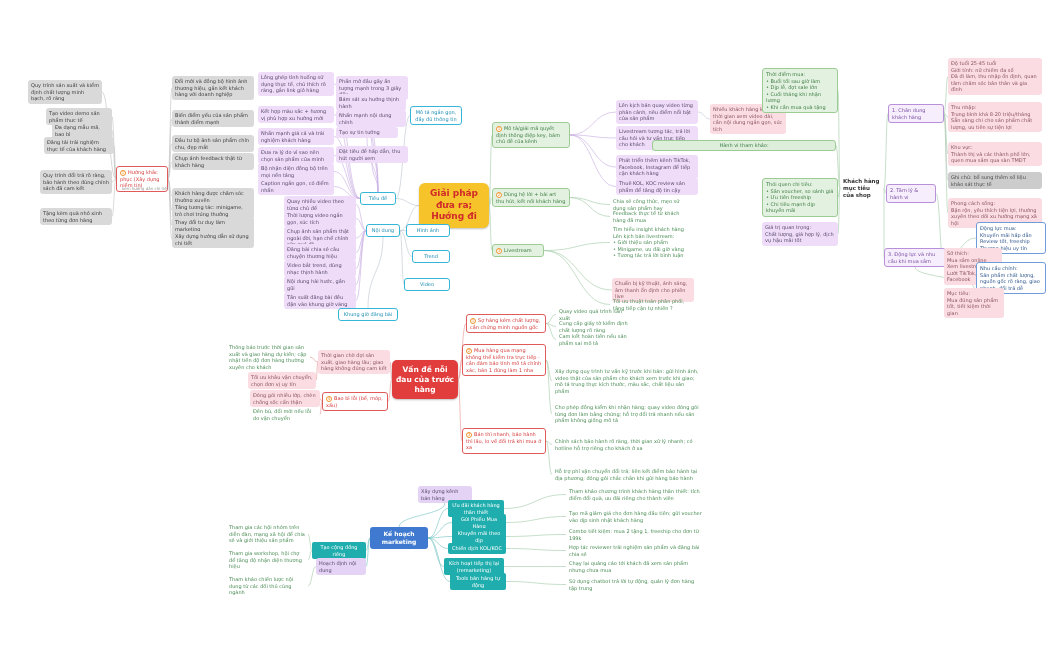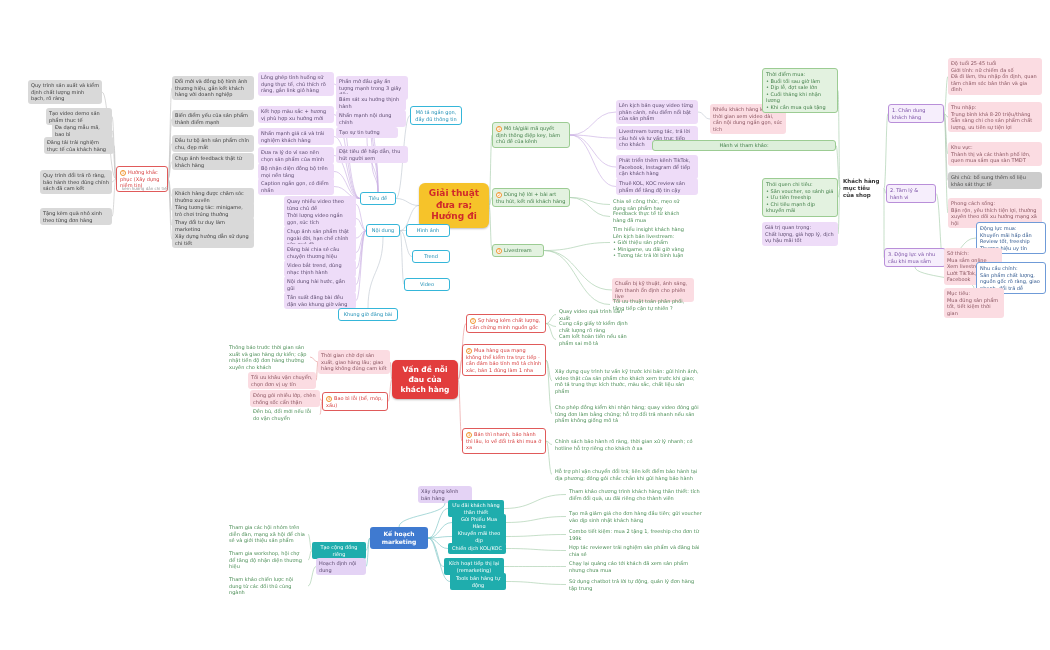--- a/index.html
+++ b/index.html
@@ -152,21 +152,21 @@
     <div class="node gray" style="left: 40px; top: 170px; width: 72px;"><span class="txt">Quy trình đổi trả rõ ràng, bảo hành theo đúng chính sách đã cam kết</span></div>
     <div class="node gray" style="left: 40px; top: 208px; width: 72px;"><span class="txt">Tặng kèm quà nhỏ xinh theo từng đơn hàng</span></div>
     <div class="node gray" style="left: 172px; top: 76px; width: 82px;"><span class="txt">Đổi mới và đồng bộ hình ảnh thương hiệu, gắn kết khách hàng với doanh nghiệp</span></div>
     <div class="node gray" style="left: 172px; top: 110px; width: 82px;"><span class="txt">Biến điểm yếu của sản phẩm thành điểm mạnh</span></div>
     <div class="node gray" style="left: 172px; top: 135px; width: 82px;"><span class="txt">Đầu tư bộ ảnh sản phẩm chỉn chu, đẹp mắt</span></div>
     <div class="node gray" style="left: 172px; top: 153px; width: 82px;"><span class="txt">Chụp ảnh feedback thật từ khách hàng</span></div>
     <div class="node gray" style="left: 172px; top: 188px; width: 82px;"><span class="txt">Khách hàng được chăm sóc thường xuyên</span></div>
     <div class="node gray" style="left: 172px; top: 202px; width: 82px;"><span class="txt">Tăng tương tác: minigame, trò chơi trúng thưởng</span></div>
     <div class="node gray" style="left: 172px; top: 217px; width: 82px;"><span class="txt">Thay đổi tư duy làm marketing</span></div>
     <div class="node gray" style="left: 172px; top: 231px; width: 82px;"><span class="txt">Xây dựng hướng dẫn sử dụng chi tiết</span></div>
-    <div class="node yellow-fill" style="left: 419px; top: 183px; width: 70px;"><span class="txt">Giải thuật đưa ra; Hướng đi</span></div>
+    <div class="node yellow-fill" style="left: 419px; top: 183px; width: 70px;"><span class="txt">Giải pháp đưa ra; Hướng đi</span></div>
     <div class="node cyan" style="left: 360px; top: 192px; width: 36px;"><span class="txt">Tiêu đề</span></div>
     <div class="node cyan" style="left: 366px; top: 224px; width: 34px;"><span class="txt">Nội dung</span></div>
     <div class="node purple" style="left: 258px; top: 72px; width: 76px;"><span class="txt">Lồng ghép tình huống sử dụng thực tế, chú thích rõ ràng, gắn link giỏ hàng</span></div>
     <div class="node purple" style="left: 336px; top: 76px; width: 72px;"><span class="txt">Phần mở đầu gây ấn tượng mạnh trong 3 giây đầu</span></div>
     <div class="node purple" style="left: 336px; top: 94px; width: 70px;"><span class="txt">Bám sát xu hướng thịnh hành</span></div>
     <div class="node purple" style="left: 258px; top: 106px; width: 76px;"><span class="txt">Kết hợp màu sắc + hương vị phù hợp xu hướng mới</span></div>
     <div class="node purple" style="left: 336px; top: 110px; width: 70px;"><span class="txt">Nhấn mạnh nội dung chính</span></div>
     <div class="node cyan" style="left: 410px; top: 106px; width: 52px;"><span class="txt">Mô tả ngắn gọn, đầy đủ thông tin</span></div>
     <div class="node purple" style="left: 258px; top: 128px; width: 76px;"><span class="txt">Nhấn mạnh giá cả và trải nghiệm khách hàng</span></div>
     <div class="node purple" style="left: 336px; top: 127px; width: 62px;"><span class="txt">Tạo sự tin tưởng</span></div>
@@ -234,21 +234,21 @@
 Review tốt, freeship
 Thương hiệu uy tín</span></div>
     <div class="node pink" style="left: 944px; top: 248px; width: 58px;"><span class="txt">Sở thích:
 Mua sắm online
 Xem livestream
 Lướt TikTok, Facebook</span></div>
     <div class="node blue-outline-box" style="left: 976px; top: 262px; width: 70px;"><span class="txt">Nhu cầu chính:
 Sản phẩm chất lượng, nguồn gốc rõ ràng, giao nhanh, đổi trả dễ</span></div>
     <div class="node pink" style="left: 944px; top: 288px; width: 60px;"><span class="txt">Mục tiêu:
 Mua đúng sản phẩm tốt, tiết kiệm thời gian</span></div>
-    <div class="node red-fill" style="left: 392px; top: 360px; width: 66px;"><span class="txt">Vấn đề nỗi đau của khách hàng</span></div>
+    <div class="node red-fill" style="left: 392px; top: 360px; width: 66px;"><span class="txt">Vấn đề nỗi đau của trước hàng</span></div>
     <div class="node red-outline" style="left: 466px; top: 314px; width: 80px;"><span class="badge">1</span><span class="txt">Sợ hàng kém chất lượng, cần chứng minh nguồn gốc</span></div>
     <div class="node red-outline" style="left: 462px; top: 344px; width: 84px;"><span class="badge">2</span><span class="txt">Mua hàng qua mạng không thể kiểm tra trực tiếp - cần đảm bảo tính mô tả chính xác, bán 1 đúng làm 1 nha</span></div>
     <div class="node red-outline" style="left: 462px; top: 428px; width: 84px;"><span class="badge">3</span><span class="txt">Bán thì nhanh, bảo hành thì lâu, lo về đổi trả khi mua ở xa</span></div>
     <div class="node greentext" style="left: 556px; top: 306px; width: 80px;"><span class="txt">Quay video quá trình sản xuất</span></div>
     <div class="node greentext" style="left: 556px; top: 318px; width: 84px;"><span class="txt">Cung cấp giấy tờ kiểm định chất lượng rõ ràng</span></div>
     <div class="node greentext" style="left: 556px; top: 331px; width: 84px;"><span class="txt">Cam kết hoàn tiền nếu sản phẩm sai mô tả</span></div>
     <div class="node greentext" style="left: 552px; top: 366px; width: 150px;"><span class="txt">Xây dựng quy trình tư vấn kỹ trước khi bán: gửi hình ảnh, video thật của sản phẩm cho khách xem trước khi giao; mô tả trung thực kích thước, màu sắc, chất liệu sản phẩm</span></div>
     <div class="node greentext" style="left: 552px; top: 402px; width: 150px;"><span class="txt">Cho phép đồng kiểm khi nhận hàng; quay video đóng gói từng đơn làm bằng chứng; hỗ trợ đổi trả nhanh nếu sản phẩm không giống mô tả</span></div>
     <div class="node greentext" style="left: 552px; top: 436px; width: 150px;"><span class="txt">Chính sách bảo hành rõ ràng, thời gian xử lý nhanh; có hotline hỗ trợ riêng cho khách ở xa</span></div>
     <div class="node greentext" style="left: 552px; top: 466px; width: 150px;"><span class="txt">Hỗ trợ phí vận chuyển đổi trả; liên kết điểm bảo hành tại địa phương; đóng gói chắc chắn khi gửi hàng bảo hành</span></div>

